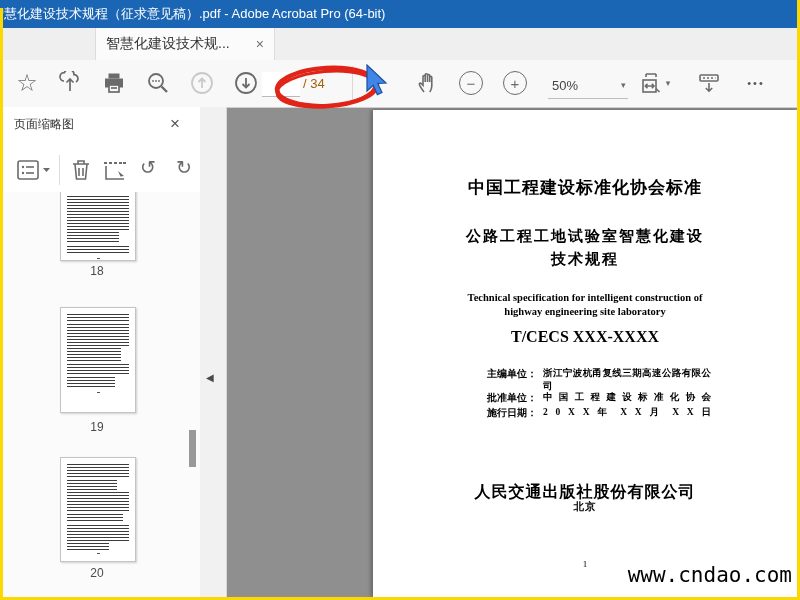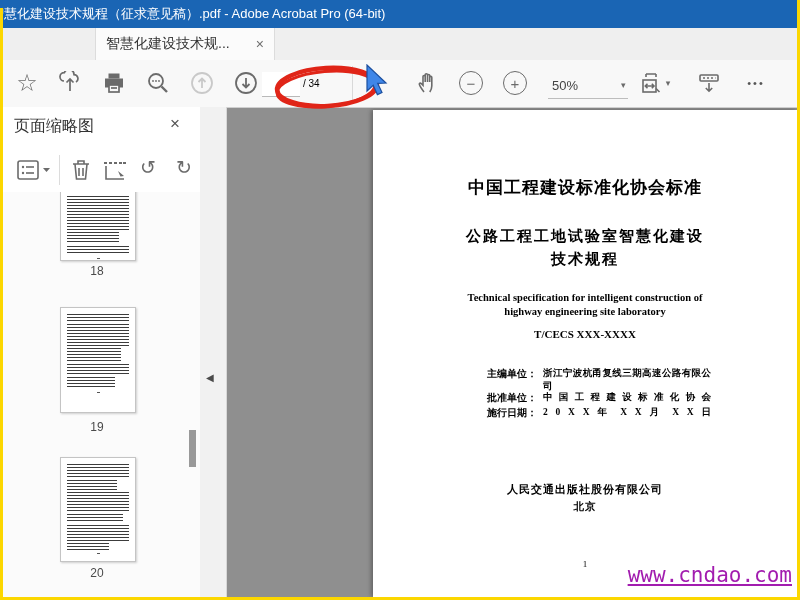--- a/index.html
+++ b/index.html
@@ -24,32 +24,32 @@
     display:flex;align-items:center;justify-content:center;gap:26px;font-size:14px;color:#333;}
   .tab-close{color:#6e6e6e;font-size:14px;cursor:default;}
 
   
   .toolbar{left:0;top:60px;width:800px;height:47px;background:#f8f8f8;border-bottom:1px solid #cfcfcf;z-index:4;}
   .tbtn{top:70px;width:26px;height:26px;display:flex;align-items:center;justify-content:center;color:#6b6b6b;z-index:6;}
   .tbtn svg{display:block;}
   .disabled{color:#c9c9c9;}
   .tsep{top:66px;width:1px;height:36px;background:#d9d9d9;z-index:5;}
   .page-input{left:262px;top:72px;width:38px;height:24px;background:#fff;border-bottom:1px solid #b9b9b9;z-index:5;}
-  .page-total{left:303px;top:72px;height:24px;line-height:24px;font-size:10px;color:#000000;z-index:6;}
+  .page-total{left:303px;top:72px;height:24px;line-height:24px;font-size:13px;color:#a16207;z-index:6;}
   .zoom-combo{left:548px;top:72px;width:72px;height:26px;border-bottom:1px solid #bdbdbd;
     display:flex;align-items:center;justify-content:space-between;padding:0 4px;z-index:6;gap:43px;}
   .zoom-combo .zl{font-size:13px;color:#444;}
   .caret{font-size:9px;color:#6b6b6b;}
   .circle-btn{width:22px;height:22px;border:1.6px solid currentColor;border-radius:50%;
     display:flex;align-items:center;justify-content:center;font-size:15px;line-height:1;}
   .dots{font-size:11px;letter-spacing:2px;color:#555;}
 
   
   .sidebar{left:3px;top:107px;width:197px;height:490px;background:#fff;border-right:1px solid #dadada;z-index:4;}
-  .sb-title{left:14px;top:116px;font-size:16px;color:#333;z-index:6;}
+  .sb-title{left:14px;top:116px;font-size:12px;color:#333;z-index:6;}
   .sb-close{left:170px;top:114px;font-size:17px;color:#555;z-index:6;}
   .sb-tools{left:3px;top:148px;width:197px;height:44px;border-bottom:1px solid #e3e3e3;z-index:5;}
   .sbtn{top:158px;display:flex;align-items:center;justify-content:center;color:#6b6b6b;z-index:6;}
   .sb-sep{left:59px;top:155px;width:1px;height:30px;background:#dcdcdc;z-index:5;}
   .rot{font-size:19px;line-height:1;color:#6b6b6b;}
 
   .thumbs{left:3px;top:192px;width:197px;height:405px;background:#fbfbfb;overflow:hidden;z-index:5;}
   .thumb{position:absolute;left:57px;width:74px;background:#fff;border:1px solid #c4c4c4;
     box-shadow:1px 1px 2px rgba(0,0,0,.18);overflow:hidden;}
   .tlabel{position:absolute;left:57px;width:74px;text-align:center;font-size:12px;color:#4a4a4a;}
@@ -64,34 +64,34 @@
   
   .docarea{left:226px;top:107px;width:651px;height:490px;background:#8f8f8f;z-index:3;}
   .page{position:absolute;left:147px;top:3px;width:424px;height:487px;background:#fff;
     box-shadow:-2px 0 4px rgba(0,0,0,.3);font-family:"Liberation Serif",serif;color:#000;}
   .center{position:absolute;left:0;width:100%;text-align:center;}
   .doc-h1{top:66px;font-size:17px;font-weight:bold;letter-spacing:1px;}
   .doc-t1{top:117px;font-size:15px;font-weight:bold;letter-spacing:2px;}
   .doc-t2{top:140px;font-size:15px;font-weight:bold;letter-spacing:2px;}
   .doc-en{font-size:10.5px;font-weight:bold;}
   .doc-en1{top:182px;} .doc-en2{top:196px;}
-  .doc-std{top:218px;font-size:11px;font-weight:bold;}
+  .doc-std{top:218px;font-size:16px;font-weight:bold;}
   .infoline{position:absolute;left:114px;width:226px;font-size:10px;font-weight:bold;display:flex;}
   .il1{top:257px;} .il2{top:281px;} .il3{top:296px;}
   .ilab{flex:0 0 56px;white-space:nowrap;}
   .iv{display:inline-block;width:168px;font-size:9.5px;text-align:justify;text-align-last:justify;}
-  .doc-pub{top:372px;font-size:11px;font-weight:bold;letter-spacing:1px;}
+  .doc-pub{top:372px;font-size:16px;font-weight:bold;letter-spacing:1px;}
   .doc-city{top:390px;font-size:10.5px;font-weight:bold;letter-spacing:1px;}
   .doc-pn{top:449px;font-size:9px;}
 
   
   .wm-tl{left:15px;top:7px;font-family:"DejaVu Serif",serif;font-size:20px;font-weight:bold;
     letter-spacing:7px;color:rgba(62,44,28,0.82);z-index:70;text-shadow:0 0 1px rgba(255,255,255,.35);}
   .wm-br{left:470px;top:563px;width:322px;text-align:right;font-family:"DejaVu Sans Mono",monospace;
-    font-size:21px;color:#a21caf;z-index:70;text-decoration:underline;}
+    font-size:21px;color:#000000;z-index:70;}
   .annot{left:272px;top:61px;z-index:80;}
   .cursor{left:364px;top:64px;z-index:85;}
 </style>
 </head>
 <body>
 
 <div id="root">
 
   <div class="abs titlebar">
     <span>智慧化建设技术规程（征求意见稿）.pdf - Adobe Acrobat Pro (64-bit)</span>

